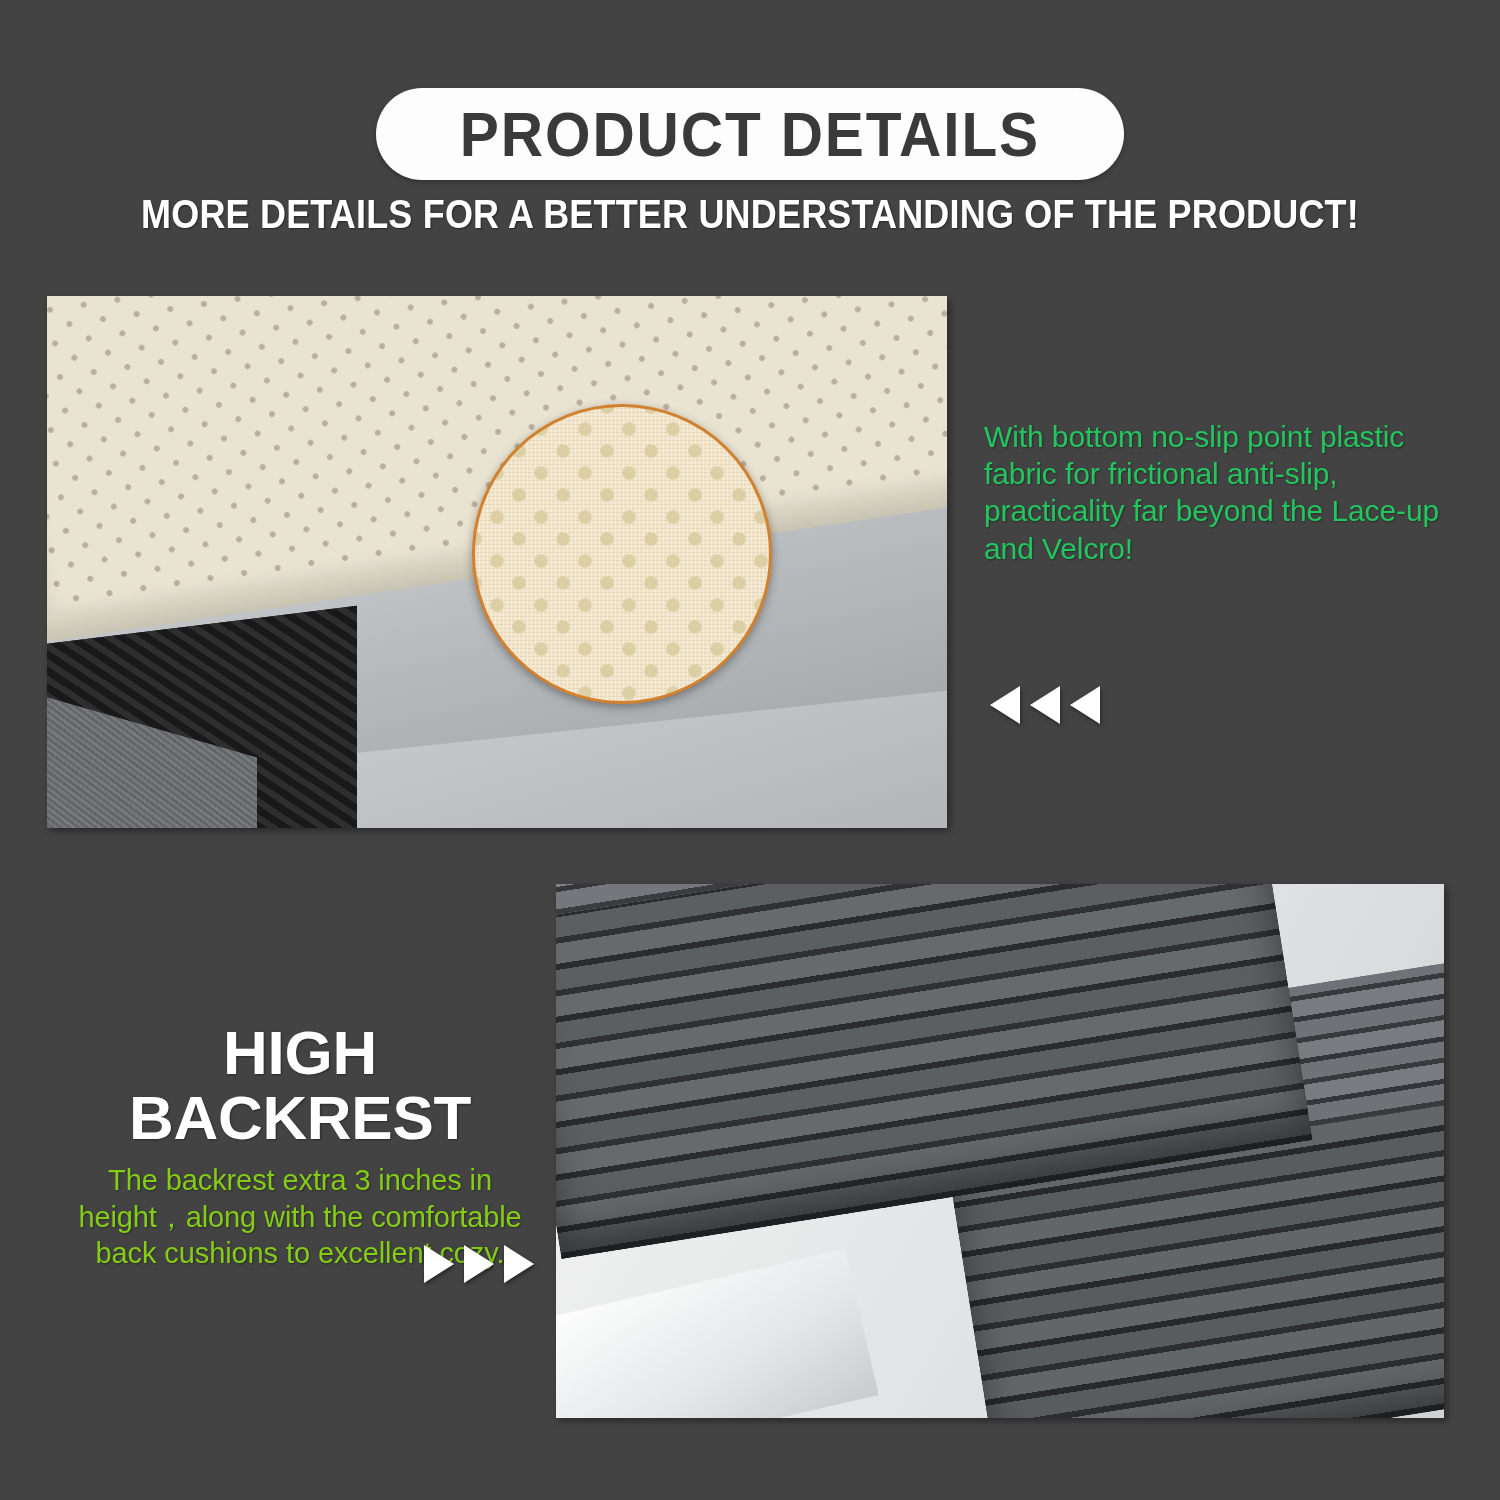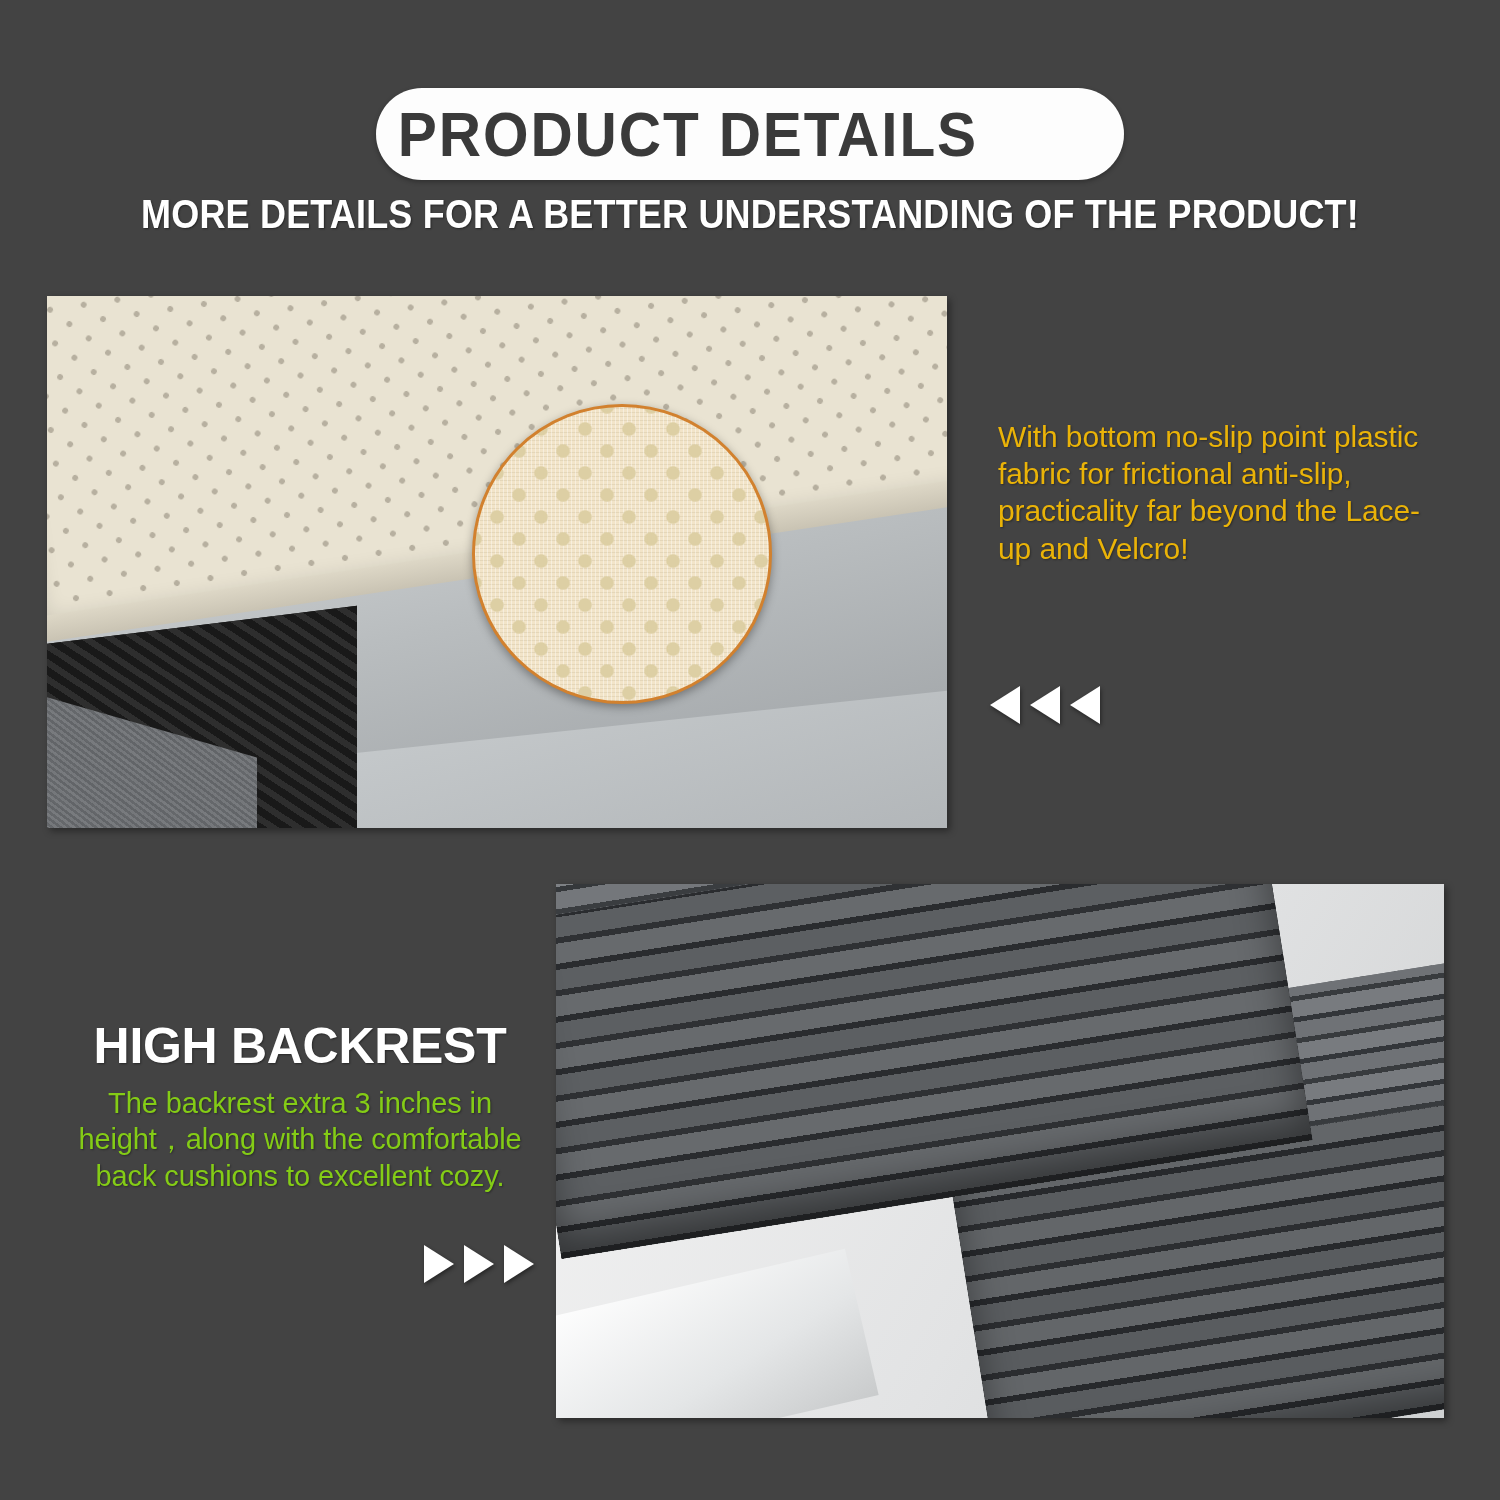--- a/index.html
+++ b/index.html
@@ -14,21 +14,21 @@
 
   
   #header-area { position:absolute; left:0; top:0; width:1500px; height:270px; }
 
   #title-pill {
     position:absolute;
     left:376px; top:88px;
     width:748px; height:92px;
     background:#fdfdfd;
     border-radius:46px;
-    display:flex; align-items:center; 
+    display:flex; align-items:center; justify-content:center;
     box-shadow:0 2px 5px rgba(0,0,0,0.30);
   }
   #title-pill .title-text {
     font-size:63px;
     font-weight:bold;
     letter-spacing:2.0px;
     color:#3a3a3a;
     transform:scaleX(0.93);
     white-space:nowrap;
     line-height:1;
@@ -155,27 +155,26 @@
   }
   #block-cushion-text .head {
     color:#ffffff;
     font-size:45px;
     font-weight:bold;
     line-height:1.02;
     letter-spacing:-0.3px;
     text-shadow:1px 1px 2px rgba(0,0,0,.4);
   }
   #block-cushion-text .body {
-    color:#eab308;
+    color:#22c55e;
     font-size:30px;
     line-height:1.24;
     margin-top:18px;
     letter-spacing:-0.1px;
     text-shadow:1px 1px 2px rgba(0,0,0,.35);
-    margin-left:14px;
   }
   #arrows-left {
     position:absolute; left:990px; top:686px;
     display:flex; gap:10px;
   }
   #arrows-left .tri {
     width:0;height:0;
     border-top:19px solid transparent;
     border-bottom:19px solid transparent;
     border-right:30px solid #ffffff;
@@ -252,21 +251,21 @@
   }
 
   
   #block-backrest-text {
     position:absolute;
     left:70px; top:1020px;
     width:460px;
   }
   #block-backrest-text .head {
     color:#ffffff;
-    font-size:50px;
+    font-size:62px;
     font-weight:bold;
     text-align:center;
     letter-spacing:-0.3px;
     line-height:1.05;
     text-shadow:1px 1px 2px rgba(0,0,0,.4);
   }
   #block-backrest-text .body {
     color:#84cc16;
     font-size:29px;
     line-height:1.26;

